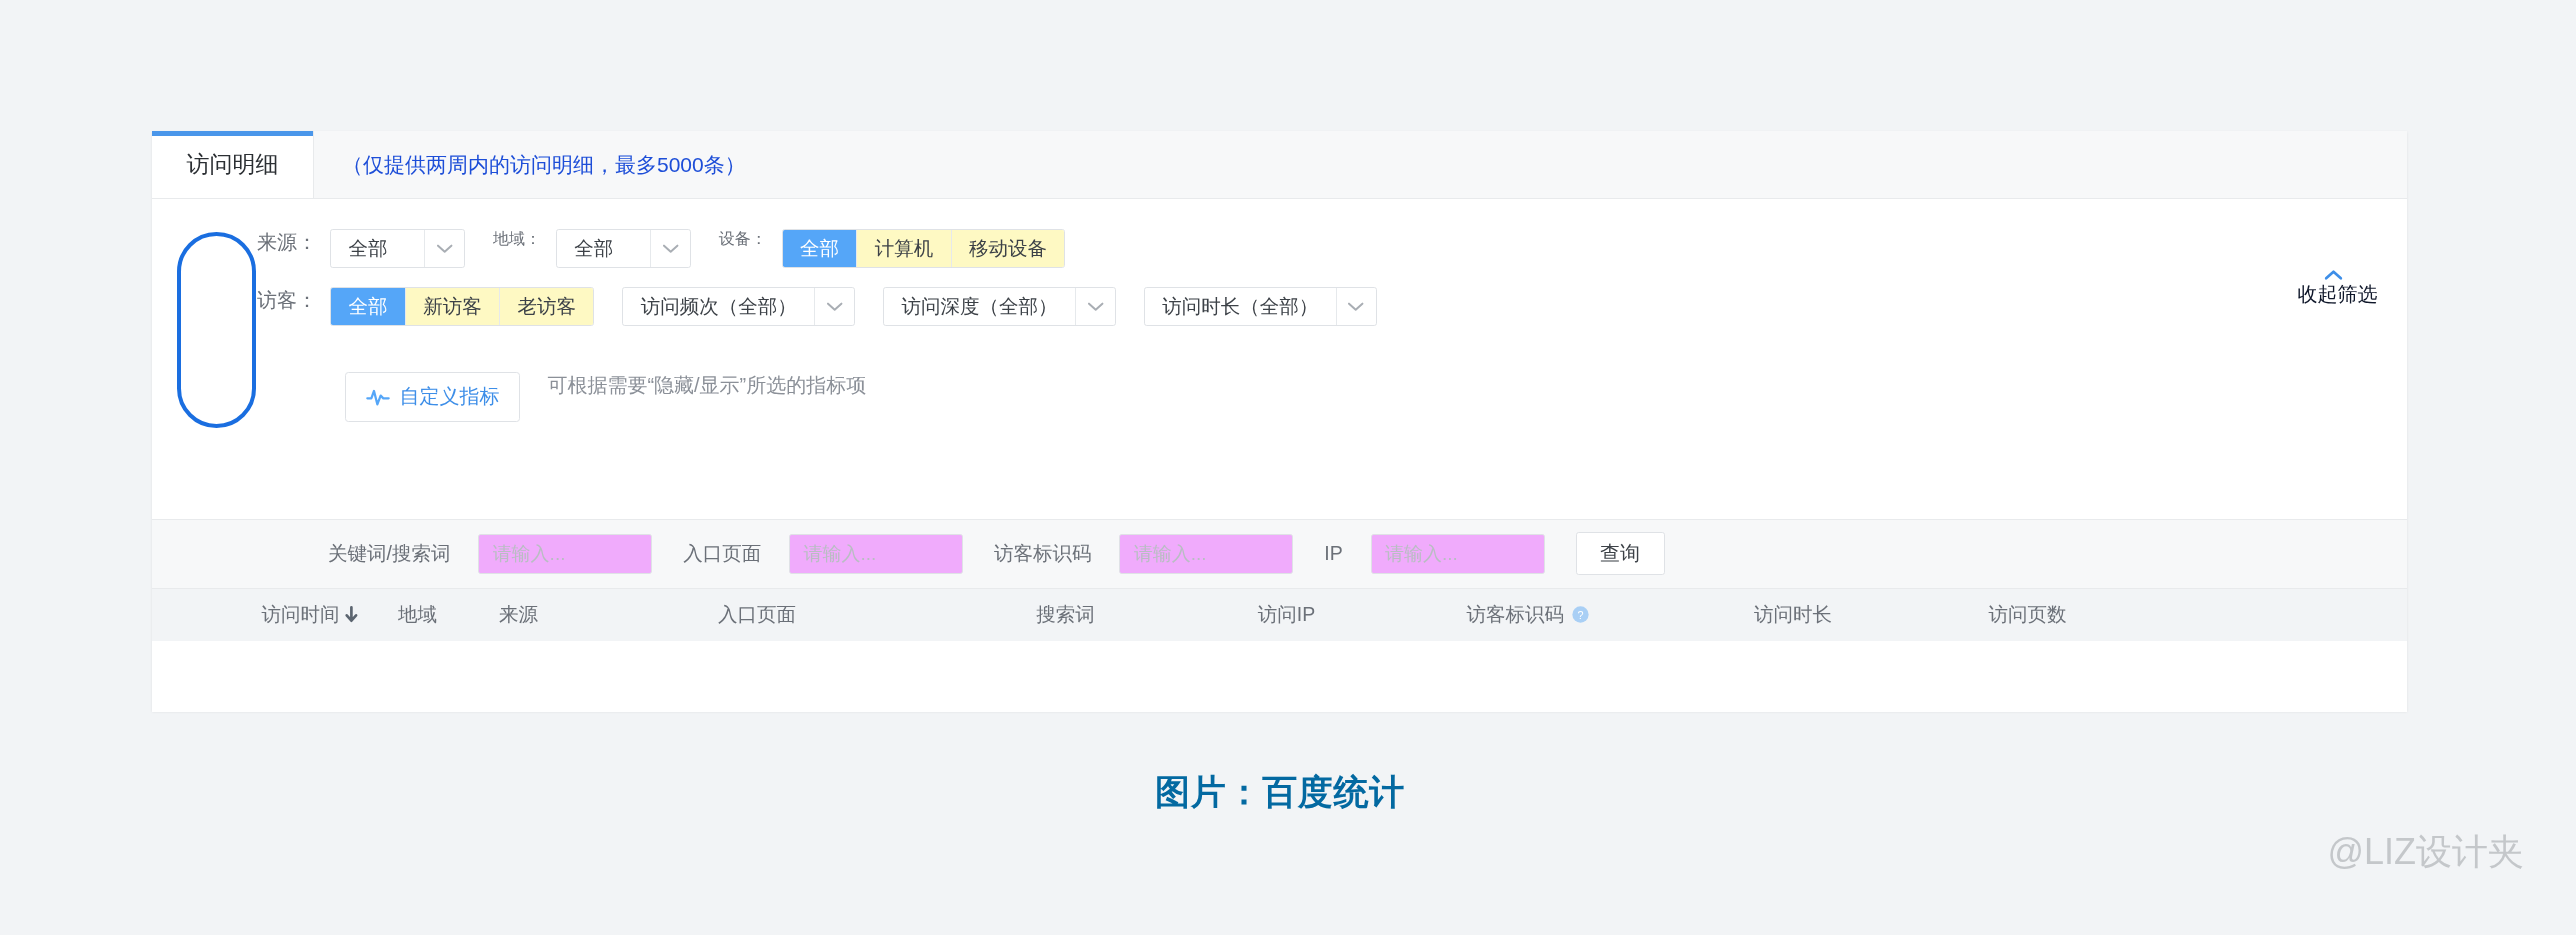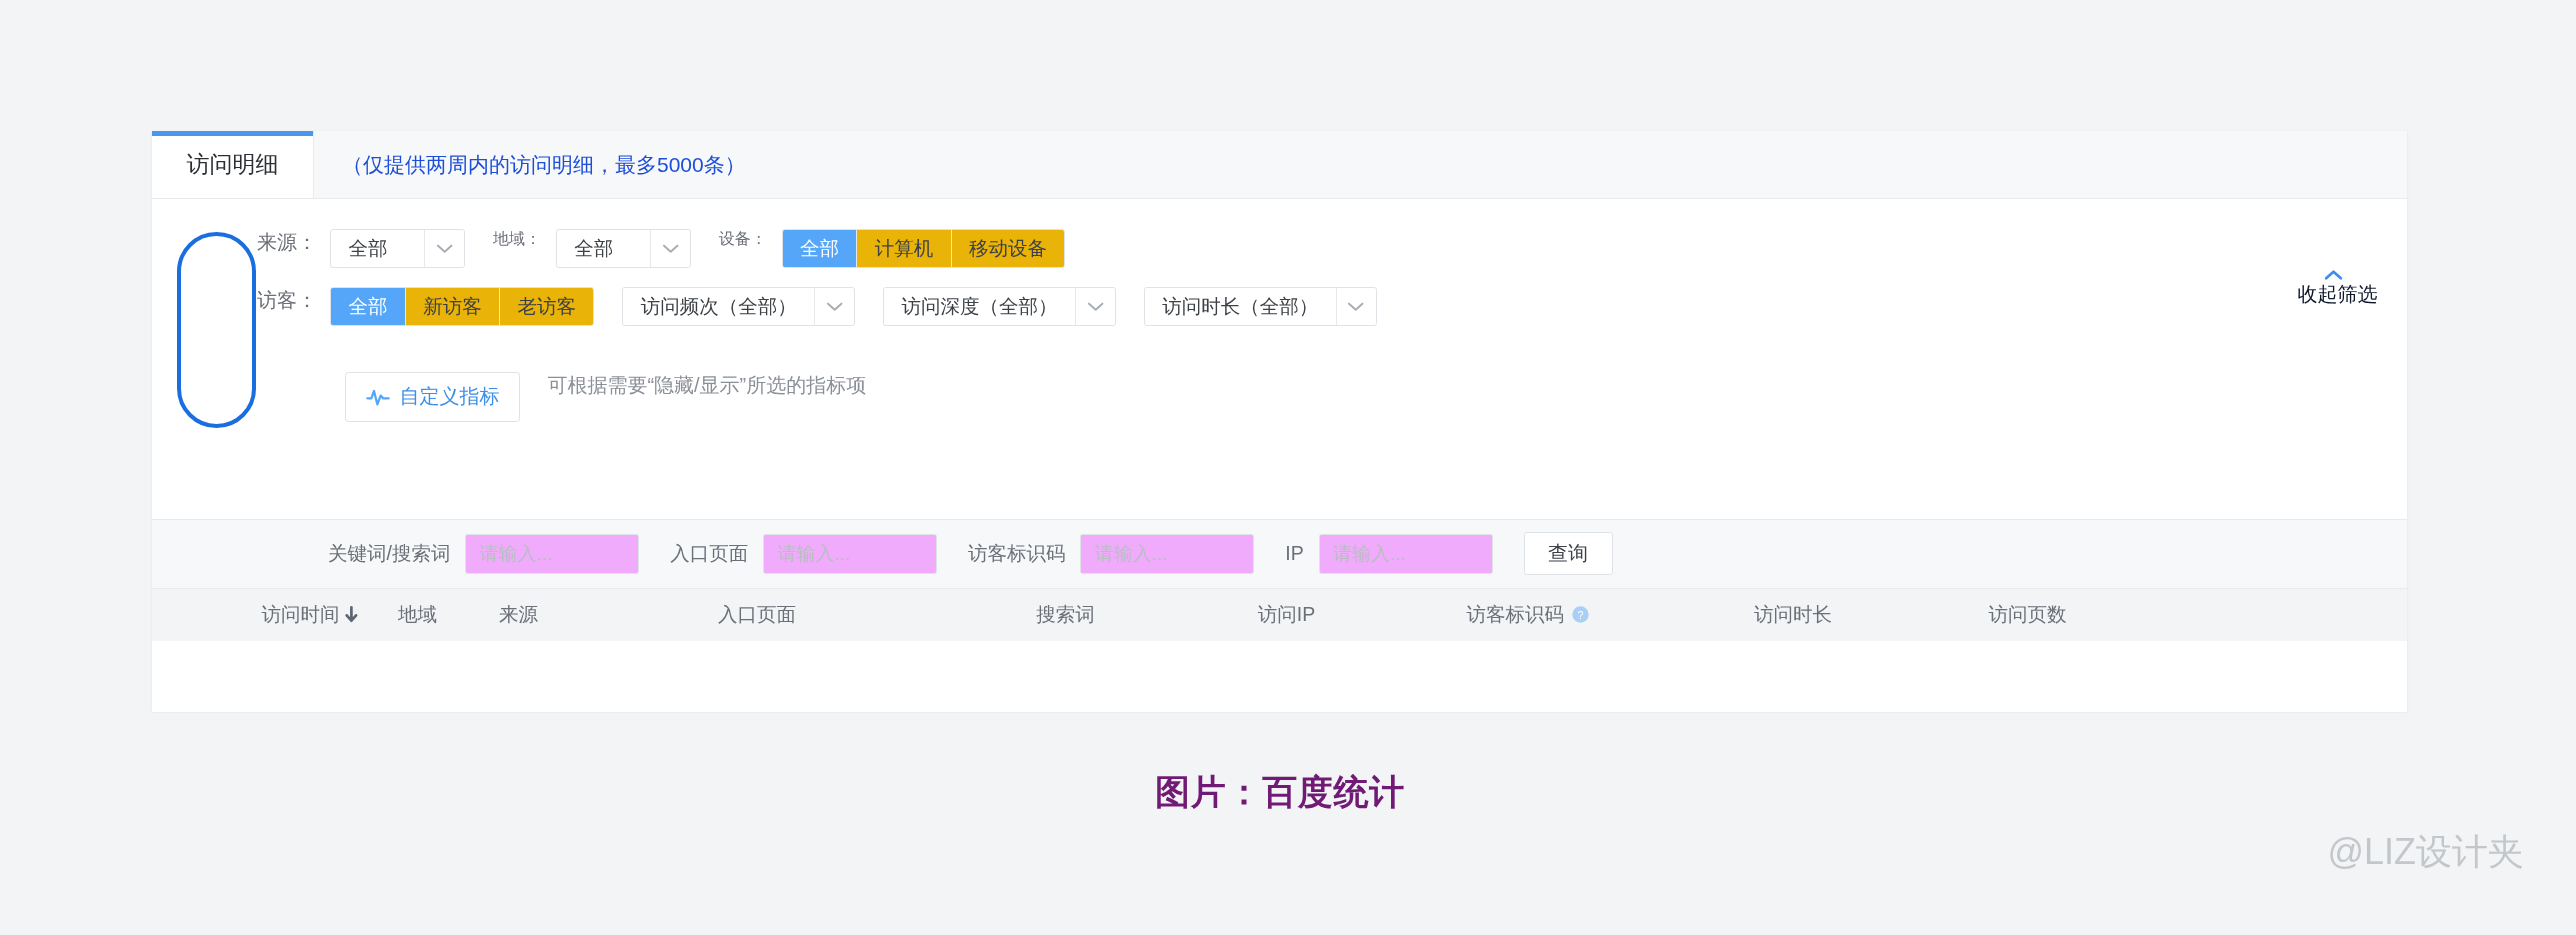--- a/index.html
+++ b/index.html
@@ -127,21 +127,21 @@
     background: #fff;
   }
   .seg-item {
     display: flex;
     align-items: center;
     justify-content: center;
     padding: 0 17.4px;
     font-size: 19.5px;
     color: #3c4147;
     border-right: 0.7px solid #e6e9ec;
-    background: #eab308;
+    background: #fef9c3;
     white-space: nowrap;
   }
   .seg-item:last-child { border-right: none; }
   .seg-item.on { background: #55a6f8; color: #ffffff; }
 
   
   .collapse-link {
     position: absolute;
     right: 29.5px;
     top: 40px;
@@ -185,21 +185,21 @@
   
   .querybar {
     display: flex;
     align-items: center;
     height: 70px;
     padding-left: 176px;
     background: #f7f8f9;
     border-top: 0.7px solid #e8eaec;
     border-bottom: 0.7px solid #e8eaec;
   }
-  .q-item { display: flex; align-items: center; margin-right: 31px; }
+  .q-item { display: flex; align-items: center; margin-right: 31px; gap: 13px; }
   .q-label { font-size: 19.5px; color: #6b7078; margin-right: 14.8px; white-space: nowrap; }
   .q-input {
     width: 174px;
     height: 40px;
     border: 0.7px solid #dfe2e6;
     border-radius: 2.7px;
     background: #f0abfc;
     font-size: 19px;
     color: #3c4147;
     padding: 0 13.4px;
@@ -250,21 +250,21 @@
   }
 
   
   .caption {
     position: absolute;
     left: 0; right: 16px;
     top: 769px;
     text-align: center;
     font-size: 35px;
     font-weight: bold;
-    color: #701a75;
+    color: #0369a1;
     letter-spacing: 0.7px;
   }
   .watermark {
     position: absolute;
     right: 52px;
     top: 828px;
     font-size: 36px;
     color: #c4c7ca;
     white-space: nowrap;
   }

